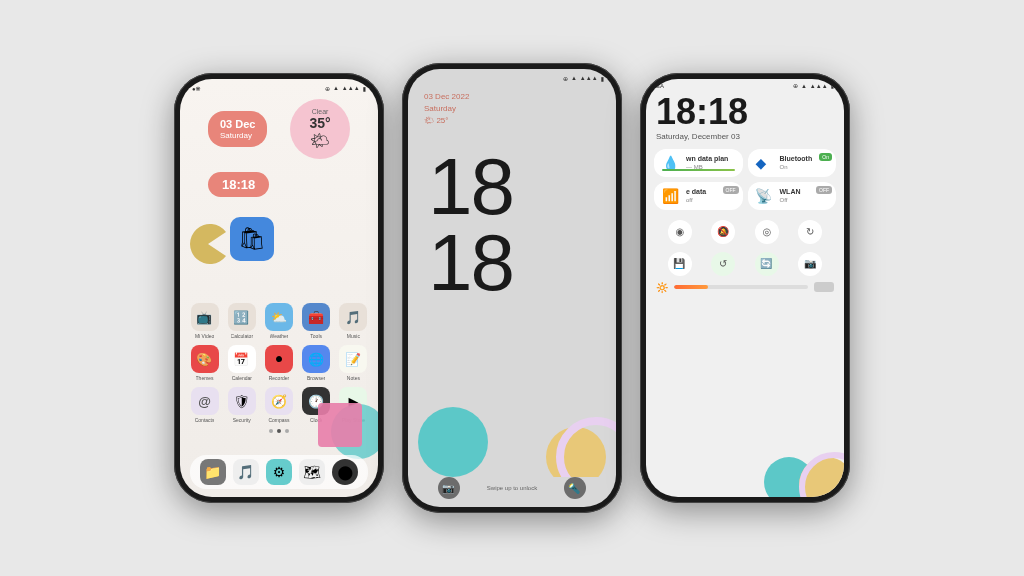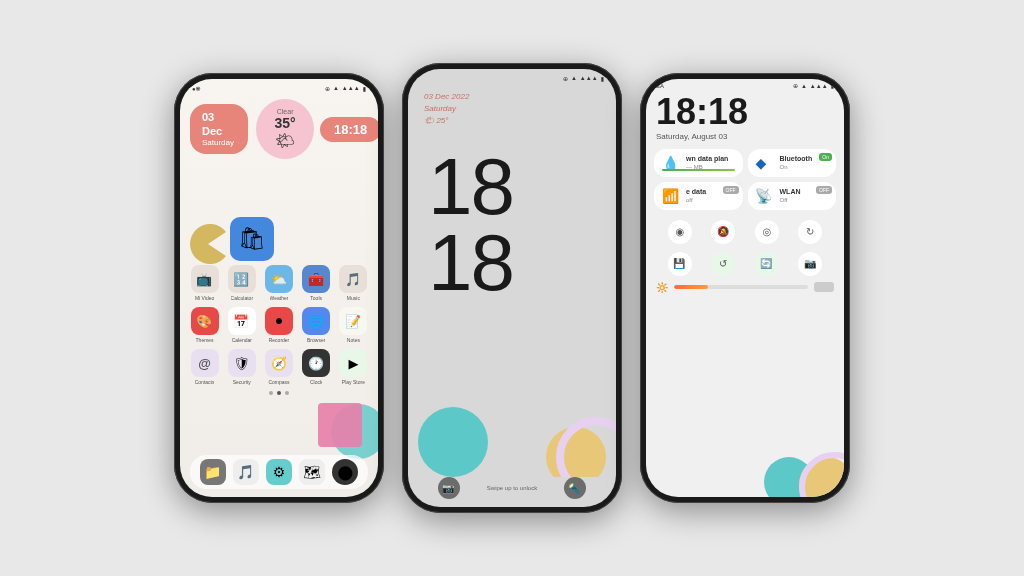--- a/index.html
+++ b/index.html
@@ -61,24 +61,24 @@
       align-items: center;
       font-size: 6px;
     }
 
     
     .phone1-screen {
       background: linear-gradient(180deg, #f8f4f0 0%, #f0ece8 100%);
     }
 
     .phone1-widgets {
-      padding: 20px 10px 6px;
-      display: flex;
-      flex-direction: row;
-      gap: 6px;
+      padding: 20px 28px 6px;
+      display: flex;
+      flex-direction: column;
+      gap: 13px;
     }
 
     .widget-row {
       display: flex;
       gap: 8px;
       align-items: center;
     }
 
     .date-widget {
       background: #e8857a;
@@ -189,21 +189,20 @@
       background: #d8d8d8;
     }
 
     .phone2-date {
       position: absolute;
       top: 22px;
       left: 16px;
       font-size: 8px;
       color: #c87060;
       line-height: 1.5;
-      font-style: italic;
     }
 
     .phone2-time {
       position: absolute;
       top: 80px;
       left: 20px;
       font-size: 80px;
       font-weight: 300;
       color: #1a1a1a;
       line-height: 0.95;
@@ -654,21 +653,21 @@
         <span>EA</span>
         <div class="status-bar-icons">
           <span>⊕</span>
           <span>▲</span>
           <span>▲▲▲</span>
           <span>▮</span>
         </div>
       </div>
 
       <div class="phone3-time-large">18:18</div>
-      <div class="phone3-date-sub">Saturday, August 03</div>
+      <div class="phone3-date-sub">Saturday, December 03</div>
 
       <div class="quick-tiles">
 
         <div class="quick-tile">
           <div class="quick-tile-icon">💧</div>
           <div>
             <div class="quick-tile-label">wn data plan</div>
             <div class="quick-tile-sub">— MB</div>
           </div>
           <div class="green-indicator" style="position:absolute;bottom:4px;left:8px;right:8px;width:auto;height:2px;background:linear-gradient(90deg,#4caf50,#8bc34a);"></div>

